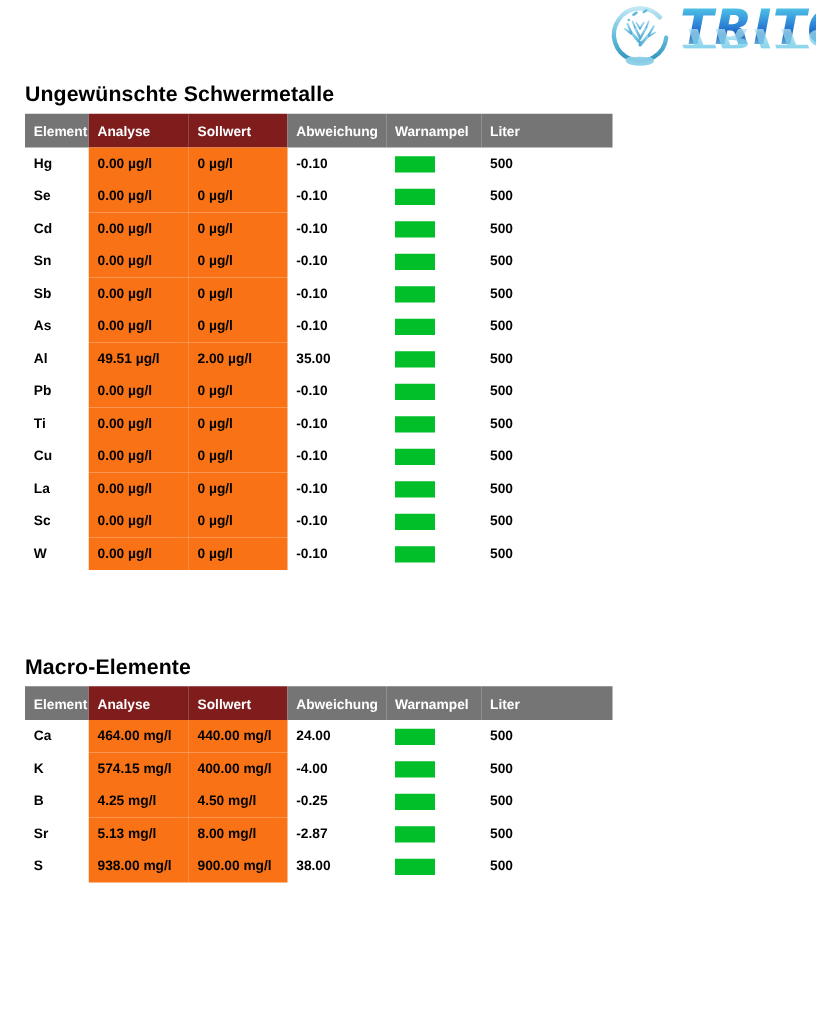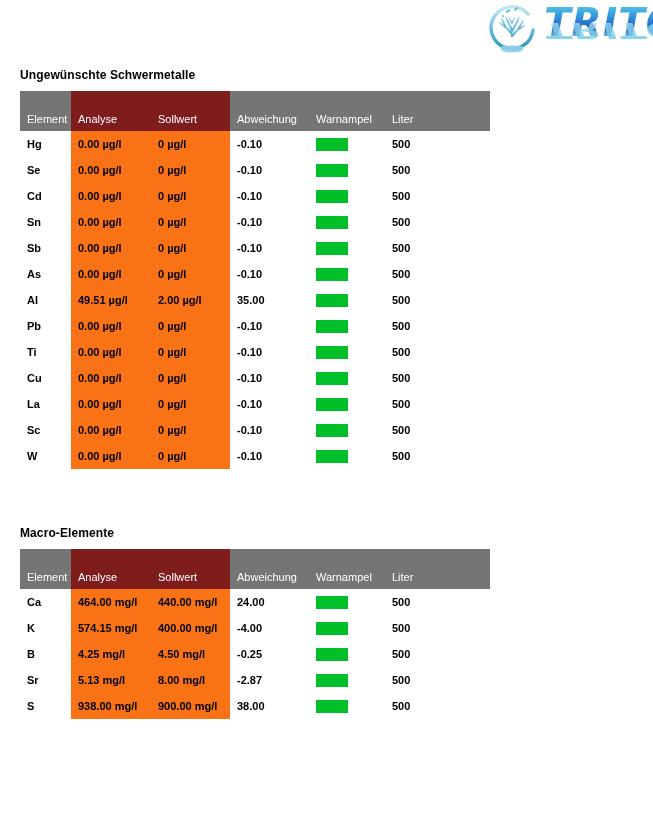--- a/index.html
+++ b/index.html
@@ -83,40 +83,40 @@
   
   .table-block {
     position: absolute;
     left: 20px;
     width: 470px;
   }
   #block-heavy-metals { top: 68px; }
   #block-macro        { top: 526px; }
 
   .block-title {
-    font-size: 12px;
+    font-size: 17px;
     font-weight: bold;
     color: #000000;
     margin: 0 0 8px 0;
     line-height: 15px;
     letter-spacing: 0.1px;
   }
 
   table.report {
     border-collapse: collapse;
     width: 470px;
     table-layout: fixed;
   }
   table.report th {
     font-size: 11px;
-    font-weight: normal;
+    font-weight: bold;
     color: #ffffff;
     text-align: left;
     height: 24px;
-    padding: 16px 0 0 7px;
+    padding: 3px 0 0 7px;
     vertical-align: middle;
     white-space: nowrap;
   }
   table.report td {
     font-size: 11px;
     font-weight: bold;
     color: #000000;
     height: 26px;
     padding: 0 0 0 7px;
     vertical-align: middle;

